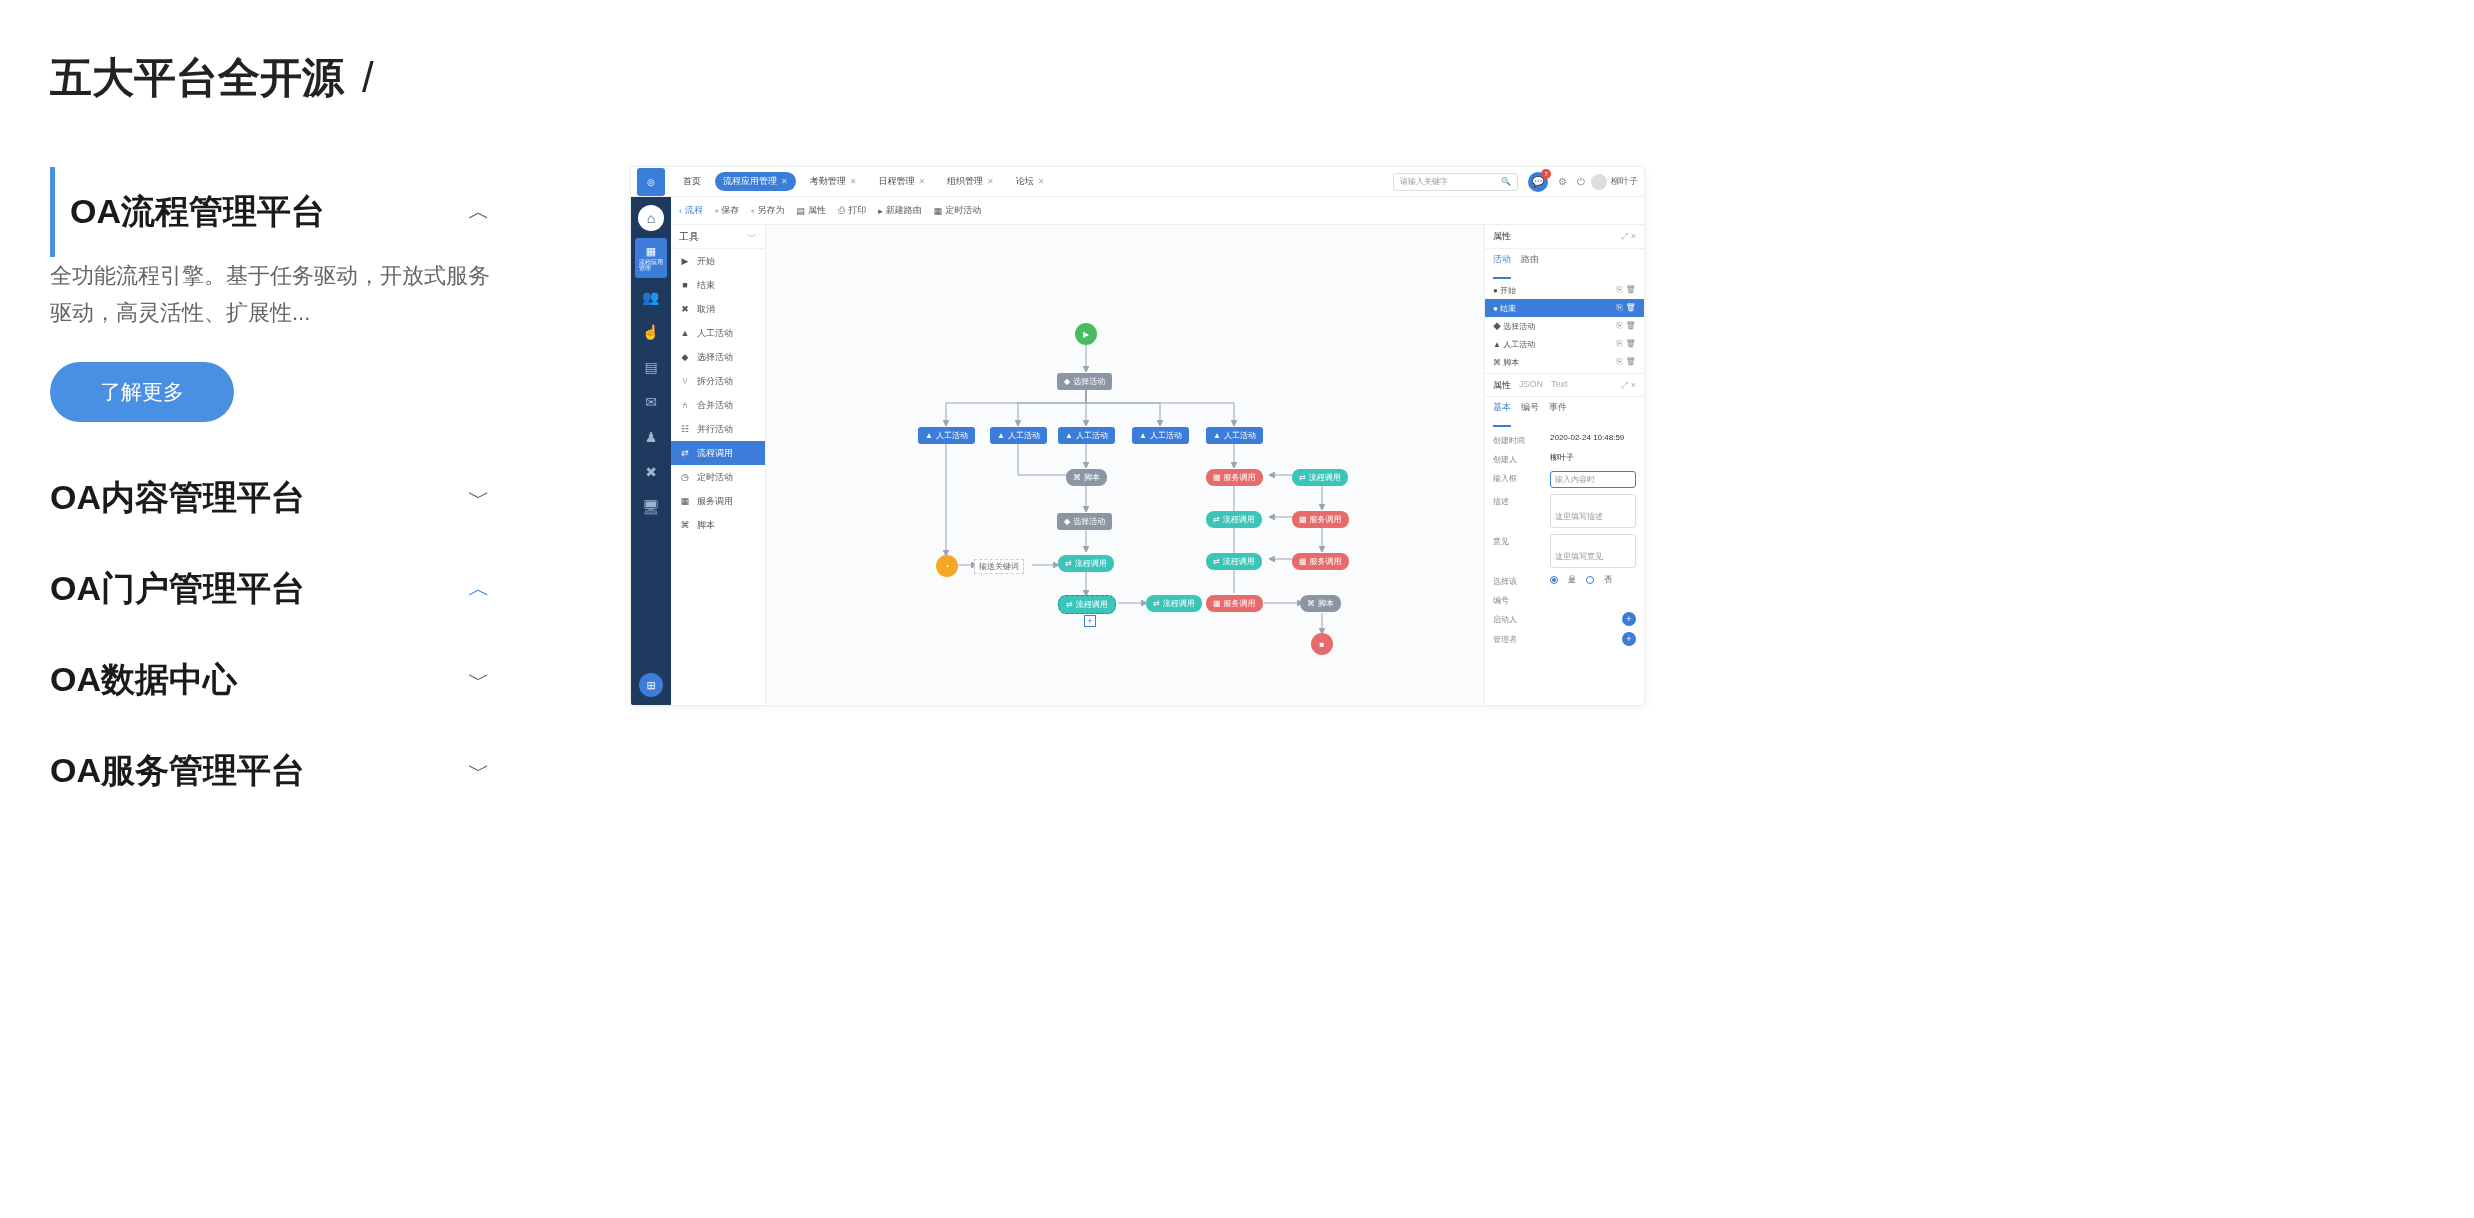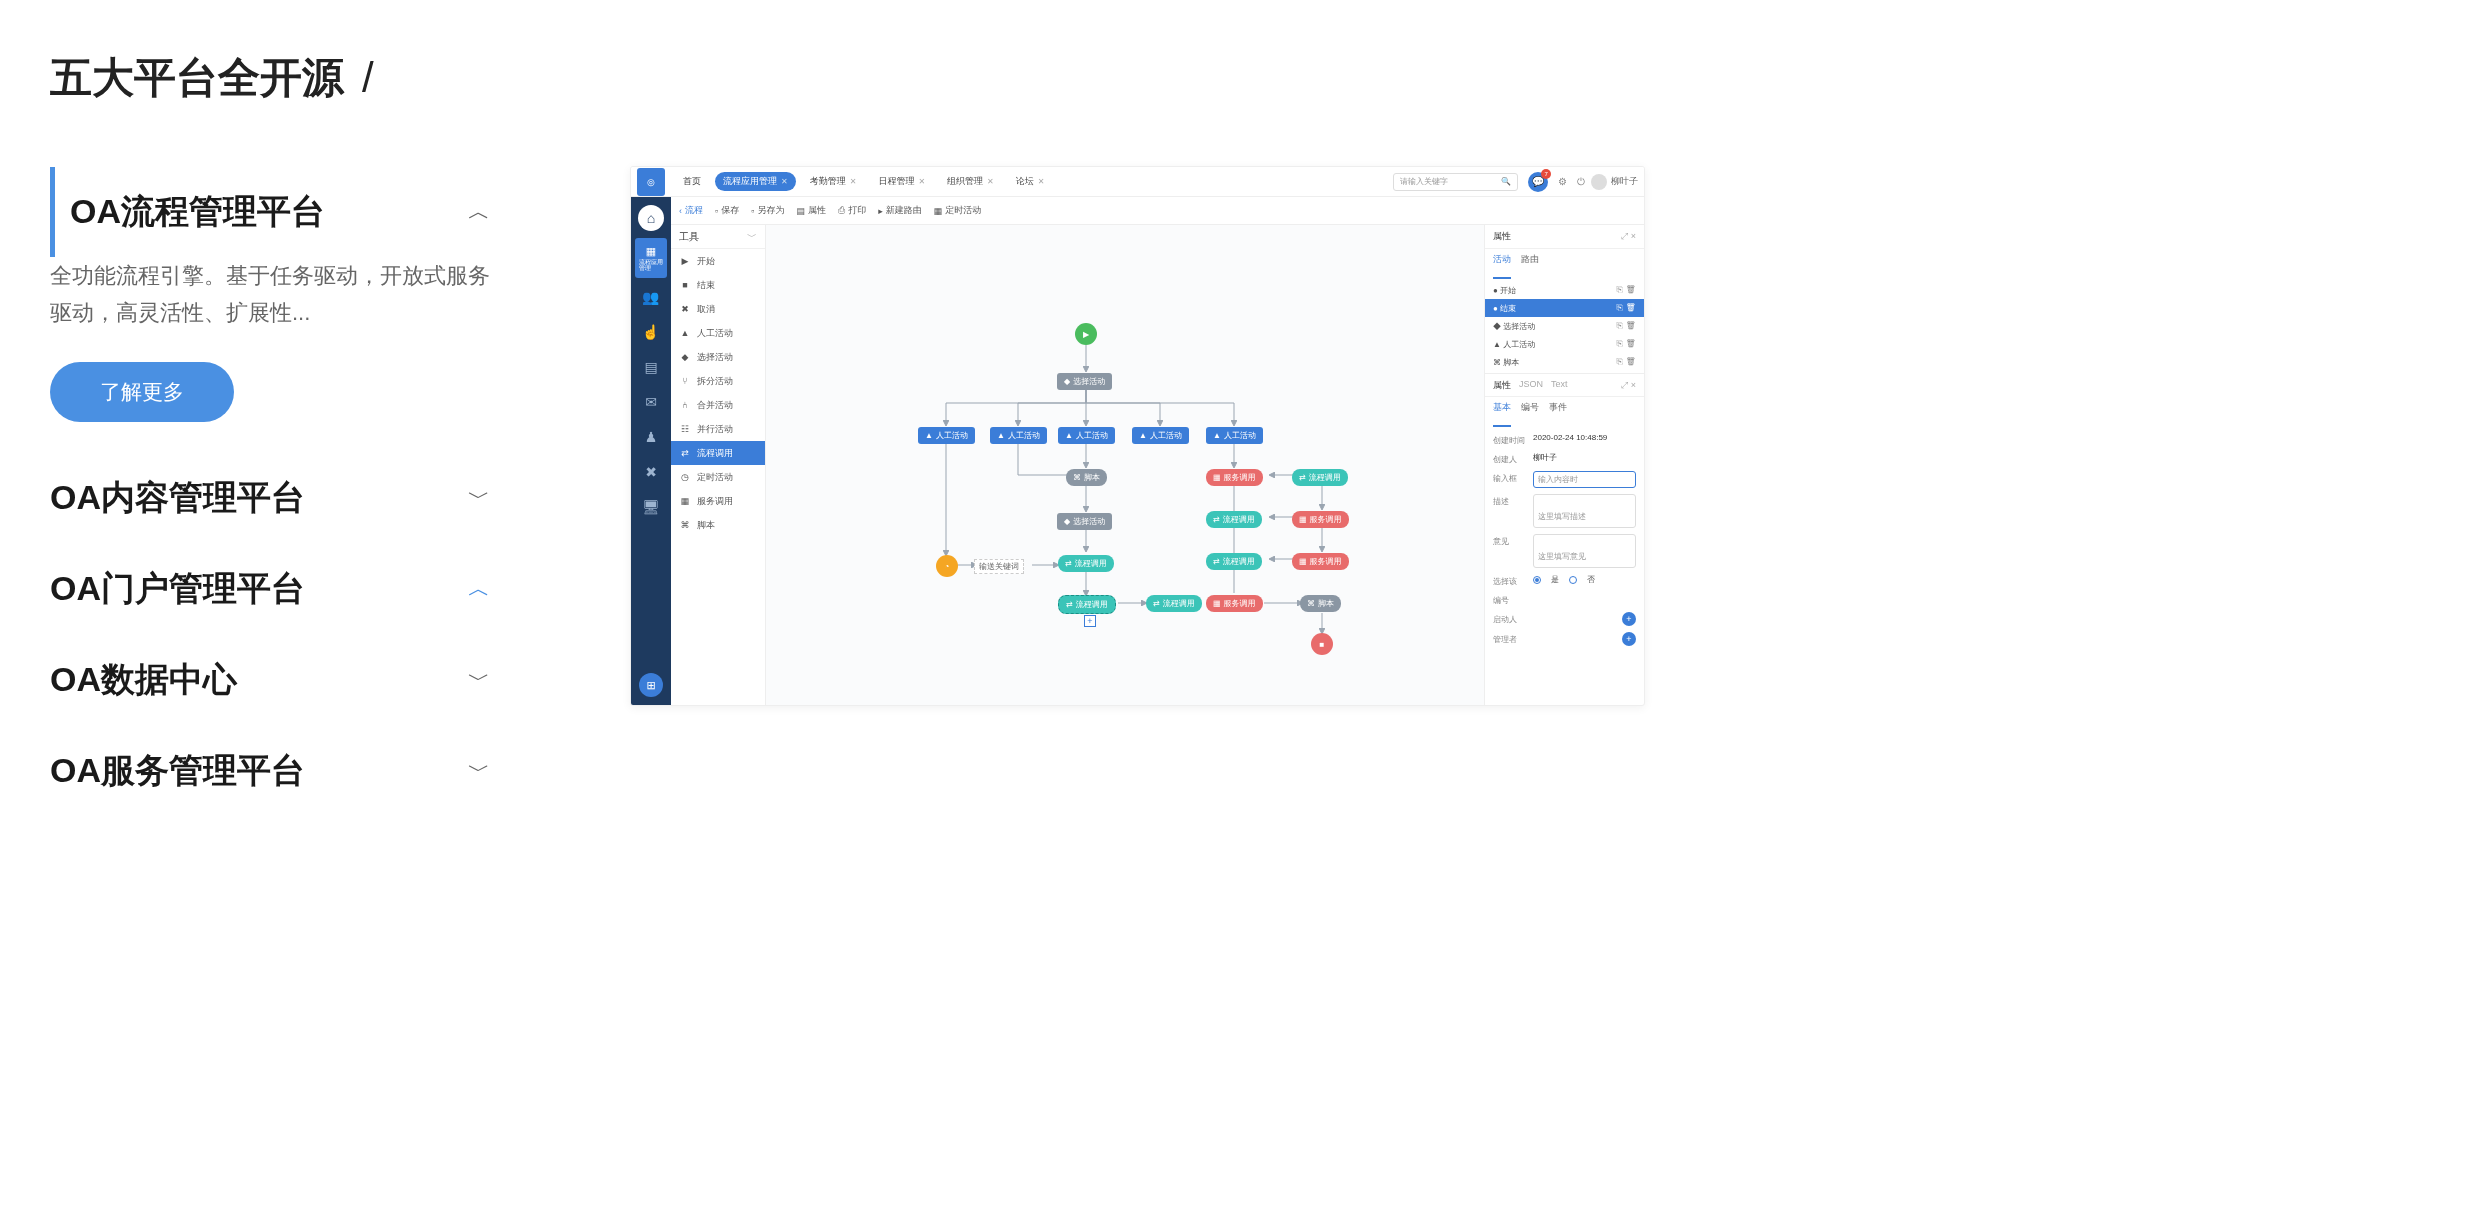--- a/index.html
+++ b/index.html
@@ -83,21 +83,21 @@
 .rp-tabs{display:flex;gap:10px;padding:4px 8px 0 8px}
 .rp-tab{font-size:9px;color:#666;padding-bottom:11px;cursor:pointer}
 .rp-tab.act{color:#3b7dd8;border-bottom:2px solid #3b7dd8}
 .rp-list{padding:2px 0}
 .rp-li{height:18px;display:flex;align-items:center;padding:0 8px;justify-content:space-between;font-size:8px;color:#555}
 .rp-li.sel{background:#3b7dd8;color:#fff}
 .rp-li .ics{display:flex;gap:3px;color:#888;font-size:8px}
 .rp-li.sel .ics{color:#fff}
 .rp-h2{border-top:1px solid #eee}
 .rp-form{padding:6px 8px;display:flex;flex-direction:column;gap:6px;flex:1}
-.rp-row{display:flex;font-size:8px;color:#555;align-items:flex-start;gap:6px}
+.rp-row{display:flex;font-size:8px;color:#555;align-items:flex-start;gap:23px}
 .rp-lab{width:34px;color:#888;flex-shrink:0;padding-top:2px}
 .rp-val{flex:1;color:#333}
 .rp-inp{flex:1;border:1px solid #3b7dd8;border-radius:3px;padding:2px 4px;font-size:8px;color:#999}
 .rp-ta{flex:1;border:1px solid #ddd;border-radius:3px;padding:16px 4px;font-size:8px;color:#999;height:30px}
 .rp-add{width:14px;height:14px;background:#3b7dd8;border-radius:50%;color:#fff;display:flex;align-items:center;justify-content:center;font-size:9px;margin-left:auto}
 .rp-radio{display:flex;gap:10px;align-items:center}
 .rp-r{width:8px;height:8px;border:1px solid #3b7dd8;border-radius:50%;display:inline-flex;align-items:center;justify-content:center}
 .rp-r.on::after{content:"";width:4px;height:4px;background:#3b7dd8;border-radius:50%}
 </style>
 </head>

